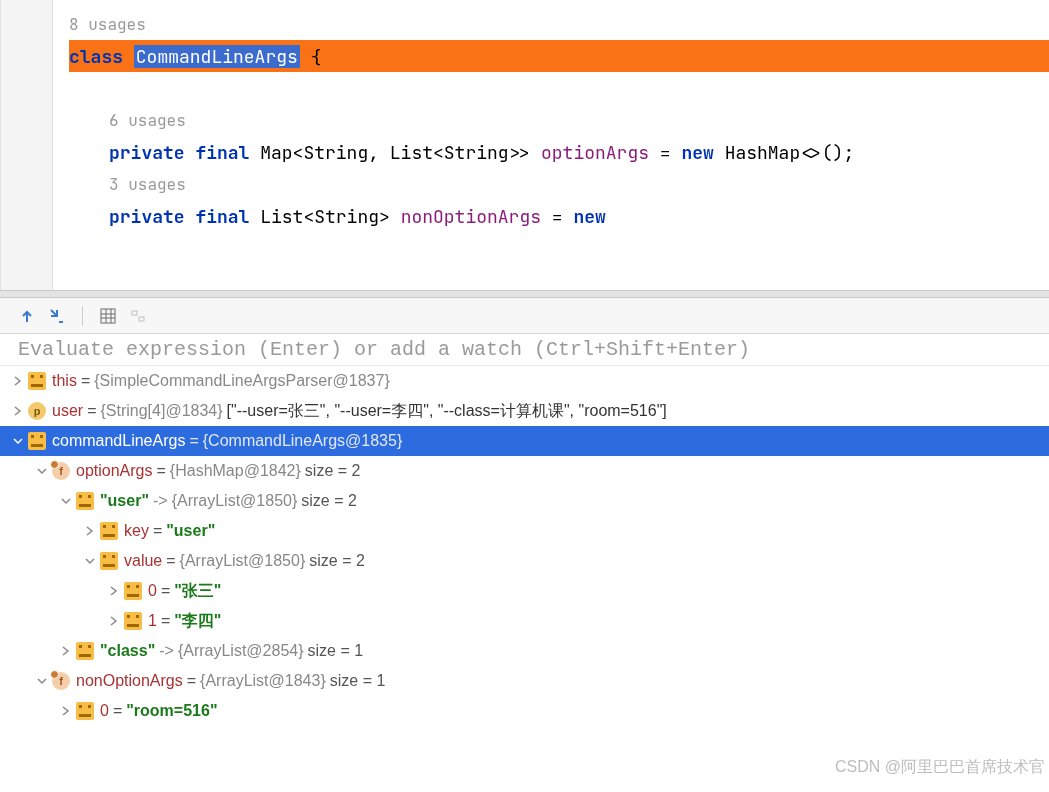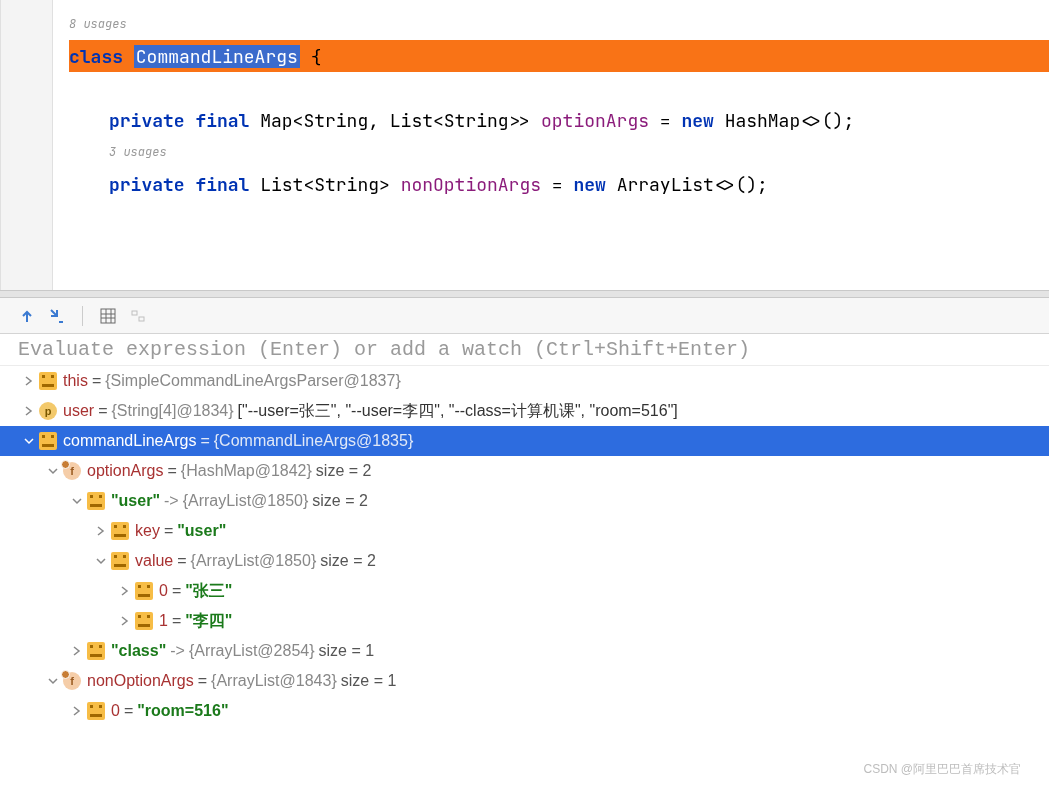--- a/index.html
+++ b/index.html
@@ -13,42 +13,42 @@
   width: 100%; height: 290px; background: #fff;
   position: relative; border-left: 1px solid #e0e0e0;
 }
 .gutter { position: absolute; left: 0; top: 0; width: 52px; height: 100%;
   background: #f4f4f4; border-right: 1px solid #e0e0e0; }
 .code-lines { padding-left: 68px; padding-top: 8px; }
 .line { height: 32px; display: flex; align-items: center;
   font-family: "JetBrains Mono","Consolas","Courier New",monospace;
   font-size: 18px; white-space: pre; }
 .highlight-line { background: #f97316; }
-.usages { color: #9a9a9a; font-size: 12px; font-style: italic; }
+.usages { color: #9a9a9a; font-size: 16px; }
 .kw { color: #0033b3; font-weight: 600; }
 .sel { background: #3b6bcc; color: #fff; padding: 0 2px; }
 .brace { color: #000; }
 .type { color: #000; }
 .field { color: #8b1c7b; }
 .eq { color: #000; }
 .op { color: #000; }
 .indent1 { padding-left: 40px; }
 
 .panel-sep { width: 100%; height: 8px; background: #e4e4e4; border-top:1px solid #c9c9c9; border-bottom:1px solid #c9c9c9; }
 .toolbar { height: 36px; display: flex; align-items: center; gap: 12px;
   padding: 0 18px; border-bottom: 1px solid #d4d4d4; background: #f7f7f7; }
 .tb-icon { width: 18px; height: 18px; display:flex; align-items:center; justify-content:center; cursor:pointer; color:#5a5a5a; }
 .tb-sep { width:1px; height:20px; background:#ccc; margin:0 4px; }
 
 .eval-row { height: 32px; display:flex; align-items:center; padding:0 18px;
   font-family: "Consolas","Courier New",monospace; font-size: 20px;
   color:#9a9a9a; border-bottom:1px solid #ececec; }
 
 .vars { font-size: 16px; }
-.var-row { height: 30px; display:flex; align-items:center; padding-right:8px;padding-left:11px; }
+.var-row { height: 30px; display:flex; align-items:center; padding-right:8px; }
 .var-row.sel-row { background:#2d6cdf; color:#fff; }
 .chev { width:16px; height:16px; display:inline-flex; align-items:center; justify-content:center;
   color:#888; cursor:pointer; flex-shrink:0; }
 .var-row.sel-row .chev { color:#fff; }
 .ico { width:18px; height:18px; display:inline-flex; align-items:center; justify-content:center;
   margin:0 6px 0 2px; flex-shrink:0; }
 .ico-obj { background:#f7bd46; border-radius:2px; position:relative; }
 .ico-obj::before { content:""; position:absolute; top:3px; left:3px; width:3px; height:3px; background:#a06800;}
 .ico-obj::after { content:""; position:absolute; top:3px; right:3px; width:3px; height:3px; background:#a06800;}
 .ico-obj-b { position:absolute; bottom:3px; left:3px; right:3px; height:3px; background:#a06800; }
@@ -65,40 +65,41 @@
 .var-row.sel-row .var-eq{color:#e0e8f7;}
 .var-val { color:#888; }
 .var-row.sel-row .var-val{color:#e0e8f7;}
 .var-str { color:#1b7a1b; font-weight:700; }
 .var-size { color:#555; margin-left:4px;}
 .arrow { color:#888; margin:0 4px; }
 
 .pad { display:inline-block; flex-shrink:0; }
 .l0{width:10px;} .l1{width:34px;} .l2{width:58px;} .l3{width:82px;} .l4{width:106px;}
 
-.watermark { position:absolute; bottom:14px; right:28px; color:#bdbdbd;
-  font-size:12px; pointer-events:none; }
+.watermark { position:absolute; bottom:14px; right:4px; color:#bdbdbd;
+  font-size:16px; pointer-events:none; }
 </style>
 </head>
 <body>
 
 <div class="editor-area">
   <div class="gutter"></div>
   <div class="code-lines">
     <div class="line usages">8 usages</div>
     <div class="line highlight-line">
       <span class="kw">class</span><span> </span><span class="sel">CommandLineArgs</span><span> </span><span class="brace">{</span>
     </div>
     <div class="line"></div>
+    <div class="line usages indent1">6 usages</div>
     <div class="line indent1">
       <span class="kw">private final </span><span class="type">Map&lt;String, List&lt;String&gt;&gt;</span><span> </span><span class="field">optionArgs</span><span class="eq"> = </span><span class="kw">new </span><span class="op">HashMap&lt;&gt;();</span>
     </div>
     <div class="line usages indent1">3 usages</div>
     <div class="line indent1">
-      <span class="kw">private final </span><span class="type">List&lt;String&gt;</span><span> </span><span class="field">nonOptionArgs</span><span class="eq"> = </span><span class="kw">new </span><span class="op">ArrayList&lt;&gt;();</span>
+      <span class="kw">private final </span><span class="type">List&lt;String&gt;</span><span> </span><span class="field">nonOptionArgs</span><span class="eq"> = </span><span class="kw">new </span>
     </div>
     <div class="line"></div>
   </div>
 </div>
 
 <div class="panel-sep"></div>
 
 <div class="toolbar">
   <span class="tb-icon">
     <svg viewBox="0 0 16 16" width="16" height="16">

